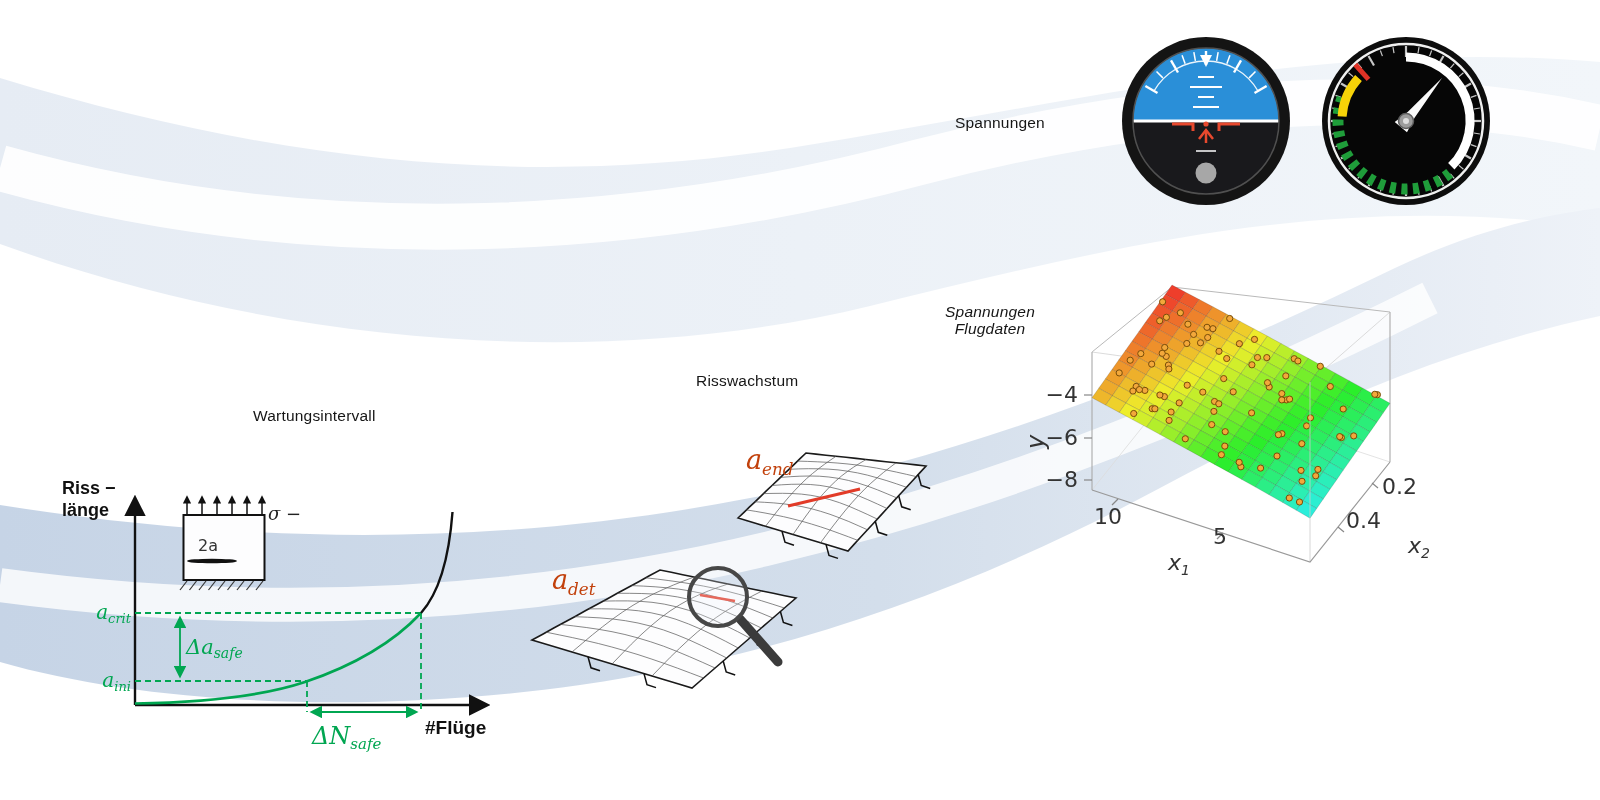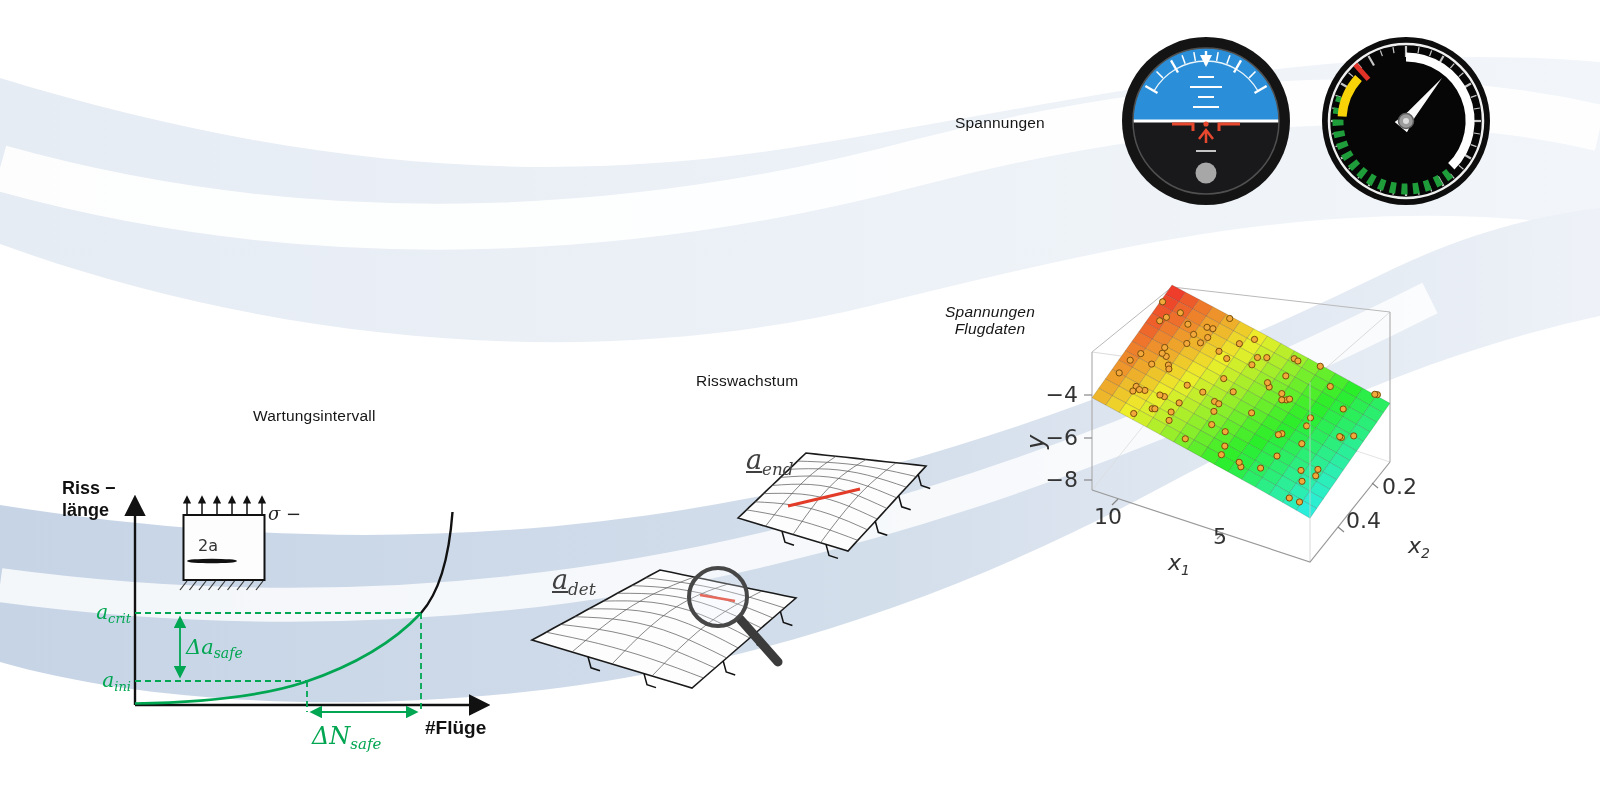--- a/index.html
+++ b/index.html
@@ -2,22 +2,22 @@
 <html><head>
 <meta charset="utf-8">
 <style>
   html,body{margin:0;padding:0;}
   body{width:1600px;height:800px;overflow:hidden;background:#ffffff;
        font-family:"Liberation Sans",sans-serif;position:relative;}
   .stage{position:absolute;inset:0;width:1600px;height:800px;}
   svg.fig{position:absolute;overflow:visible;}
   .plain-label{position:absolute;color:#161616;font-size:15.5px;letter-spacing:.2px;}
   .plain-label.center{text-align:center;line-height:17px;font-style:italic;}
-  .math-label{position:absolute;color:#404040;font-family:"DejaVu Serif",serif;
-              font-style:italic;font-size:27px;text-decoration:underline;}
+  .math-label{position:absolute;color:#c2410c;font-family:"DejaVu Serif",serif;
+              font-style:italic;font-size:27px;}
   .math-label sub{font-size:62%;}
   
   .t-sans{font-family:"DejaVu Sans",sans-serif;fill:#333;}
   .t-sans-it{font-family:"DejaVu Sans",sans-serif;font-style:italic;fill:#333;}
   .t-bold{font-family:"Liberation Sans",sans-serif;font-weight:bold;fill:#111;}
   .gm{fill:#00a651;font-family:"DejaVu Serif",serif;font-style:italic;}
   .sigma{font-family:"DejaVu Serif",serif;font-style:italic;fill:#222;}
 </style>
 </head>
 <body>

